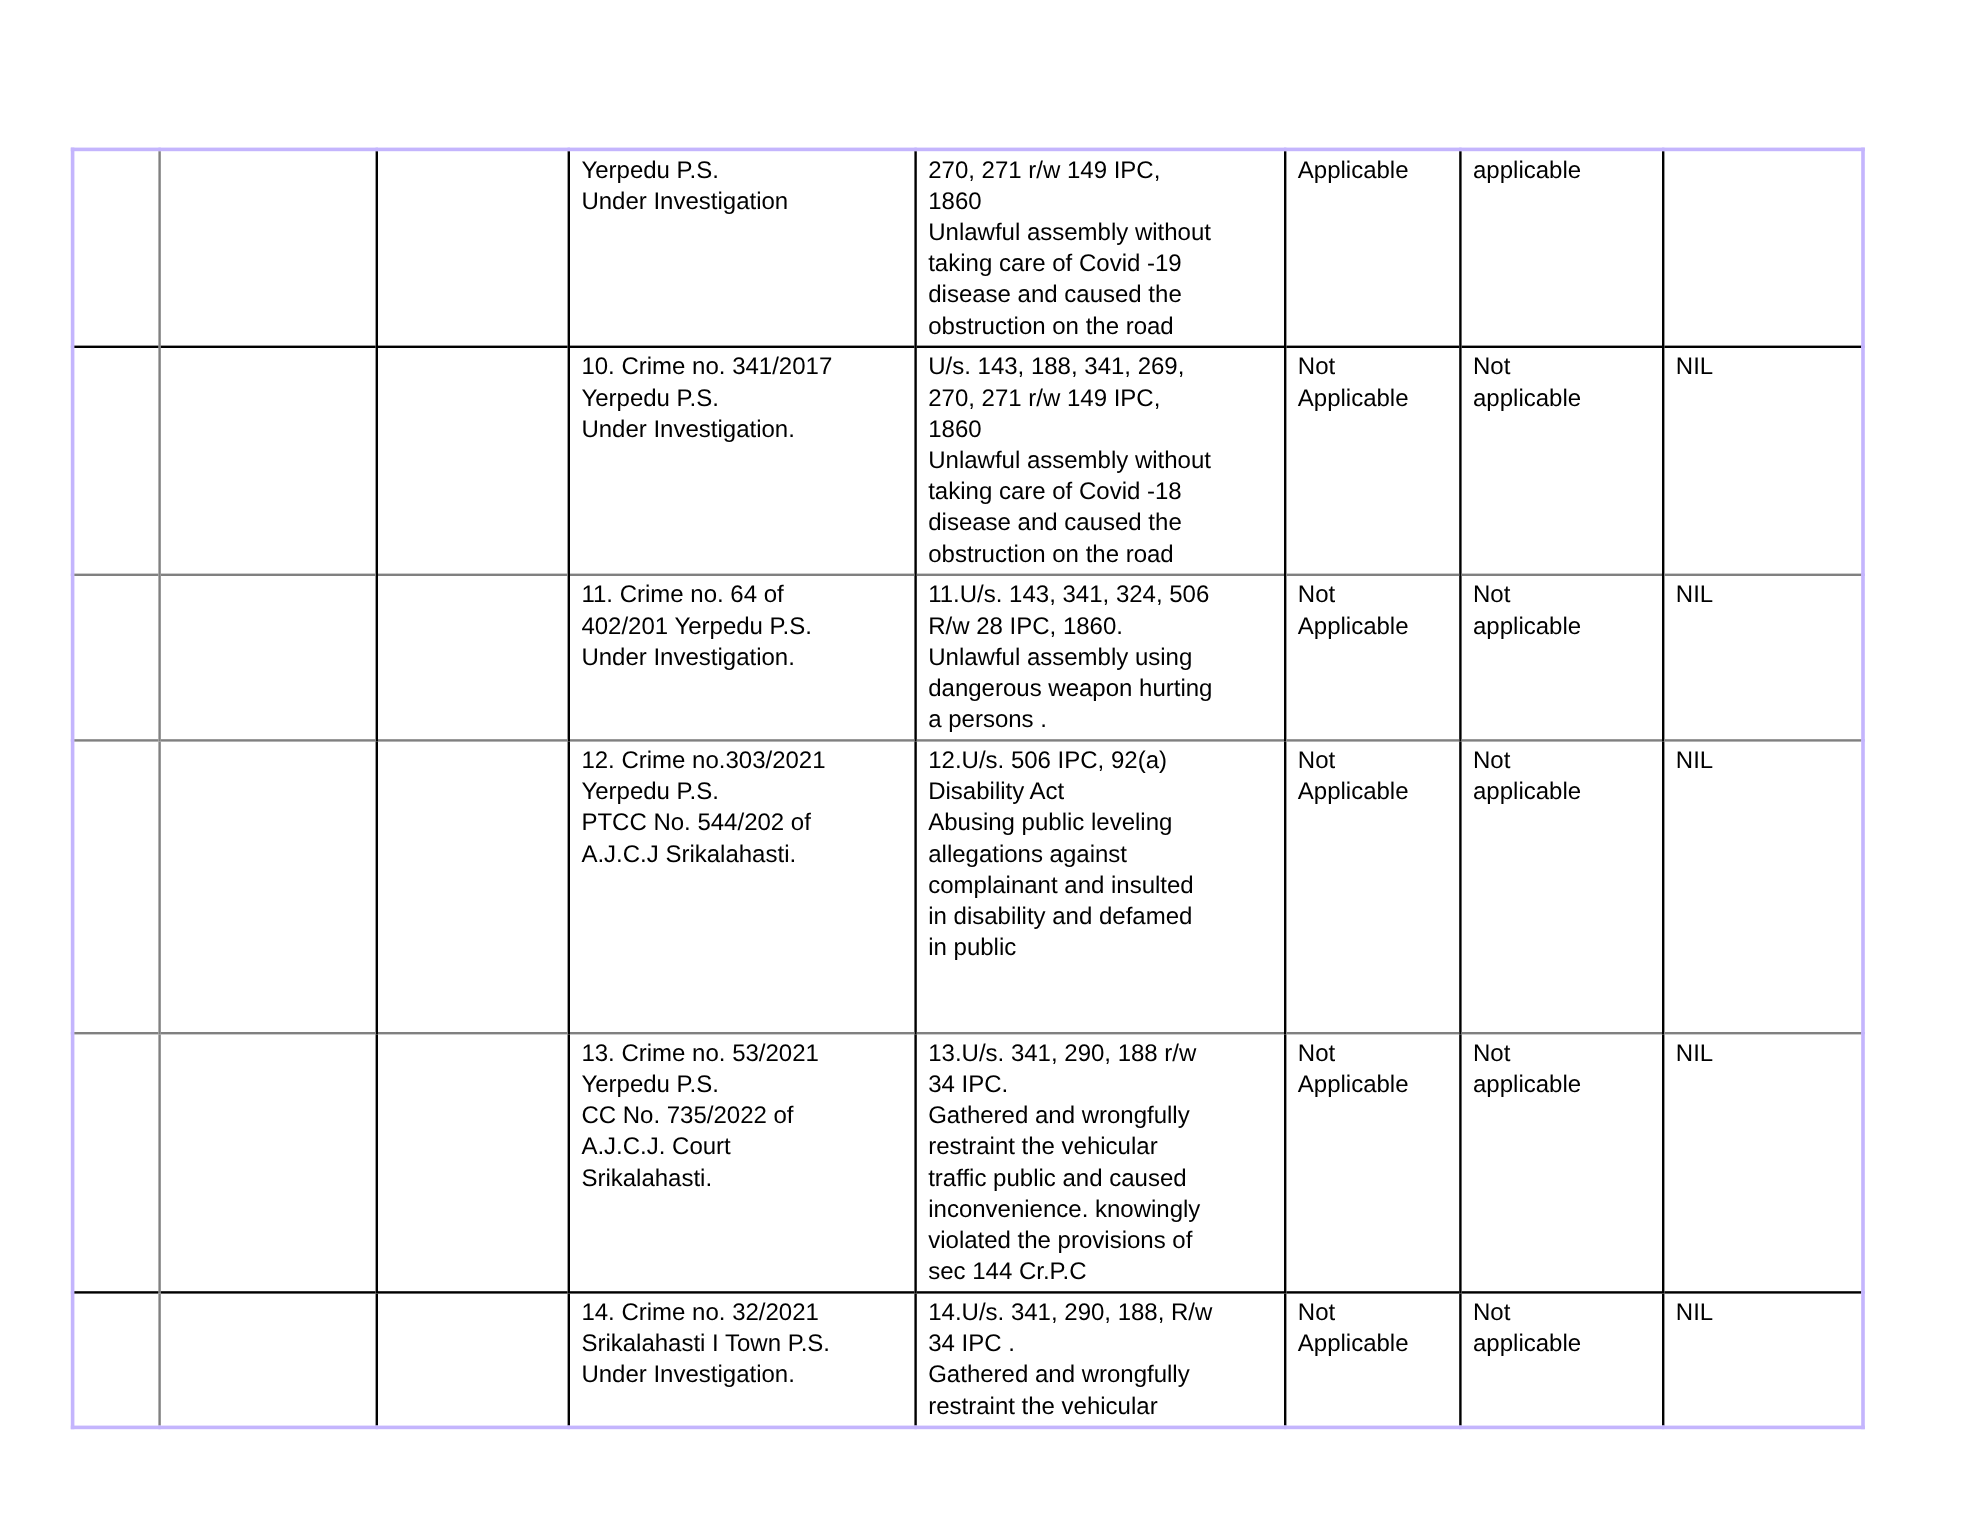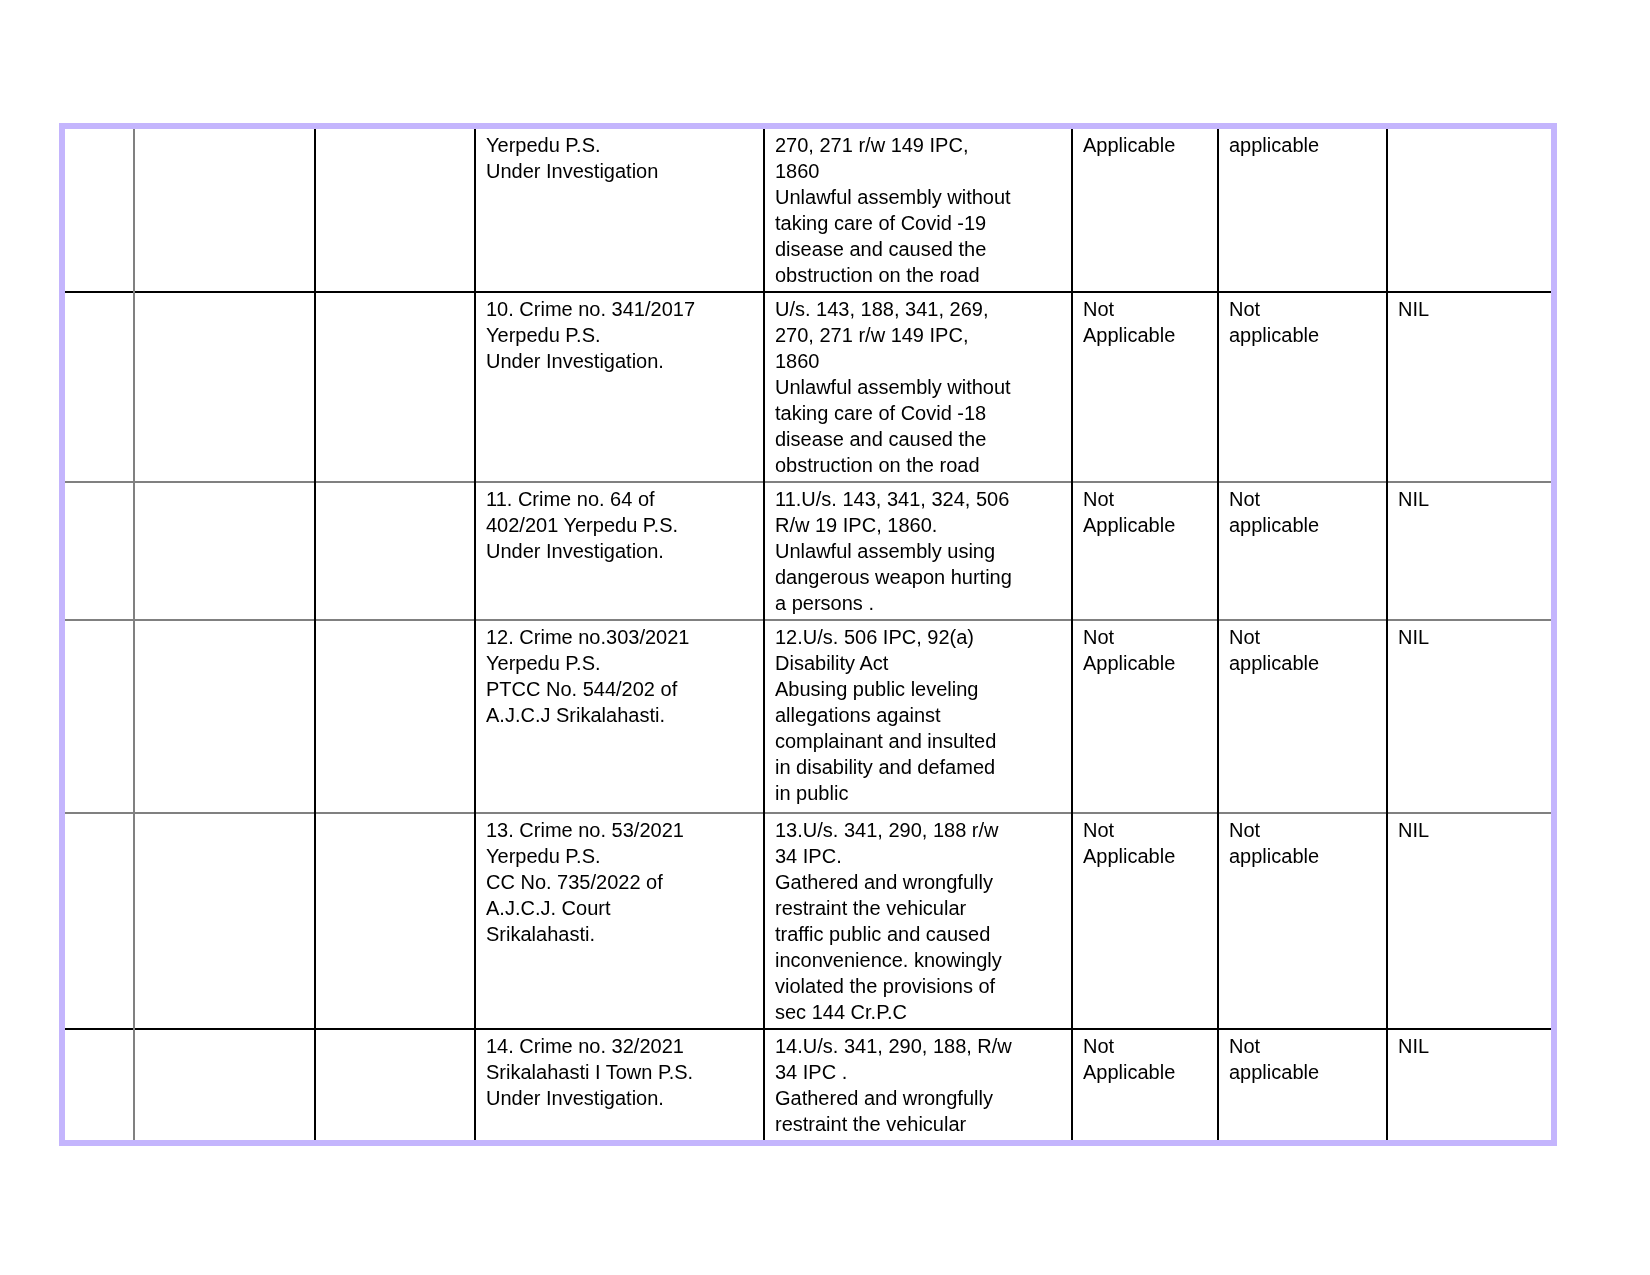--- a/index.html
+++ b/index.html
@@ -20,21 +20,21 @@
     width: 1650px; height: 1275px;
     background: #ffffff;
   }
   table.doc {
     position: absolute;
     left: 59px;
     top: 123px;
     width: 1492px;
     border-collapse: collapse;
     table-layout: fixed;
-    border: 6px solid #c4b5fd;
+    border: 3px solid #c4b5fd;
   }
   table.doc td {
     border-left: 2px solid #000000;
     border-top: 2px solid #000000;
     vertical-align: top;
     text-align: left;
     padding: 3px 8px 3px 10px;
     font-size: 20px;
     line-height: 26px;
     white-space: pre-line;
@@ -43,21 +43,21 @@
   }
   table.doc td:first-child { border-left: none; }
   table.doc tr:first-child td { border-top: none; }
   
   table.doc td.c1 { border-left-color: #808080; }
   
   table.doc tr.gt td { border-top-color: #808080; }
   tr.r0 { height: 163px; }
   tr.r1 { height: 190px; }
   tr.r2 { height: 137px; }
-  tr.r3 { height: 193px; }
+  tr.r3 { height: 244px; }
   tr.r4 { height: 161px; }
   tr.r5 { height: 90px; }
 </style>
 </head>
 <body>
 
 <div class="page">
   <table class="doc">
     <colgroup>
       <col style="width:72px">
@@ -110,21 +110,21 @@
     </tr>
 
     <tr class="r2 gt">
       <td class="c0"></td>
       <td class="c1"></td>
       <td class="c2"></td>
       <td class="c3">11. Crime no. 64 of
 402/201 Yerpedu P.S.
 Under Investigation.</td>
       <td class="c4">11.U/s. 143, 341, 324, 506
-R/w 19 IPC, 1860.
+R/w 28 IPC, 1860.
 Unlawful assembly using
 dangerous weapon hurting
 a persons .</td>
       <td class="c5">Not
 Applicable</td>
       <td class="c6">Not
 applicable</td>
       <td class="c7">NIL</td>
     </tr>
 

